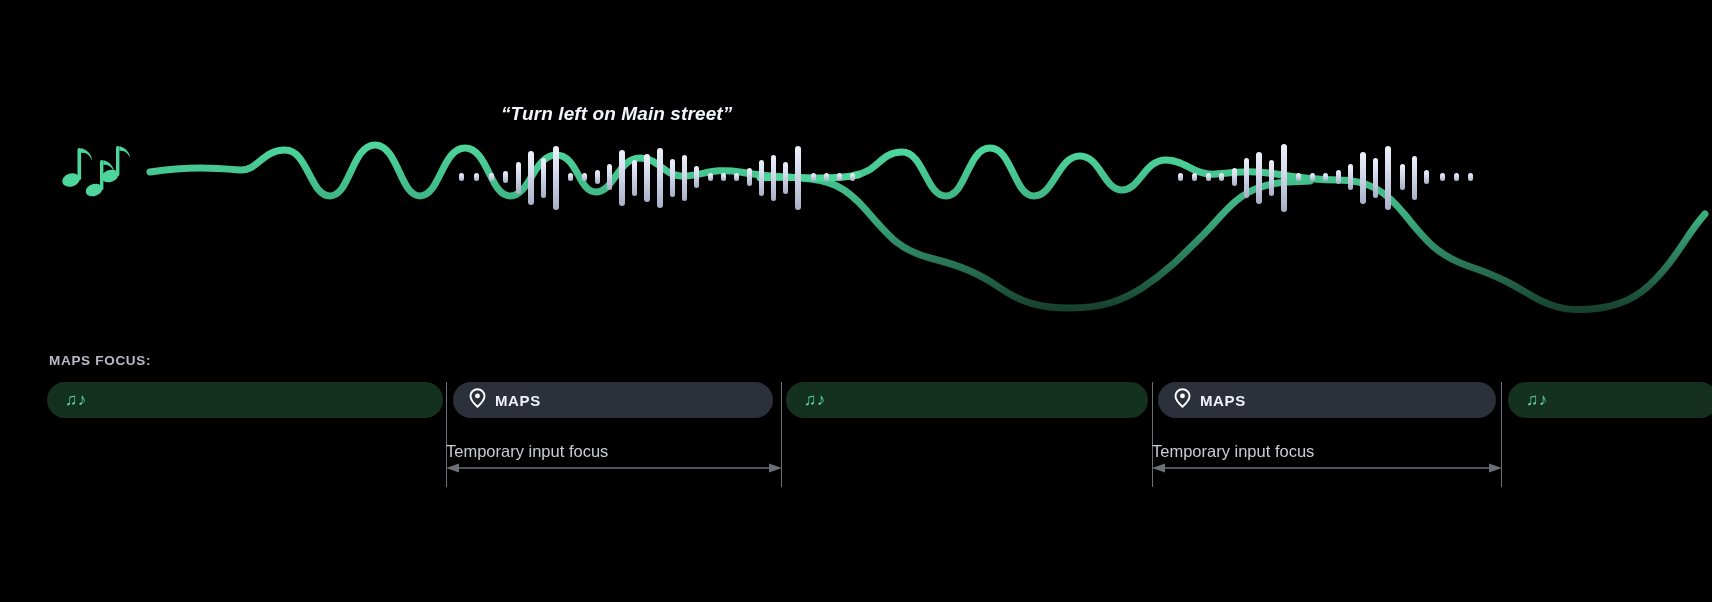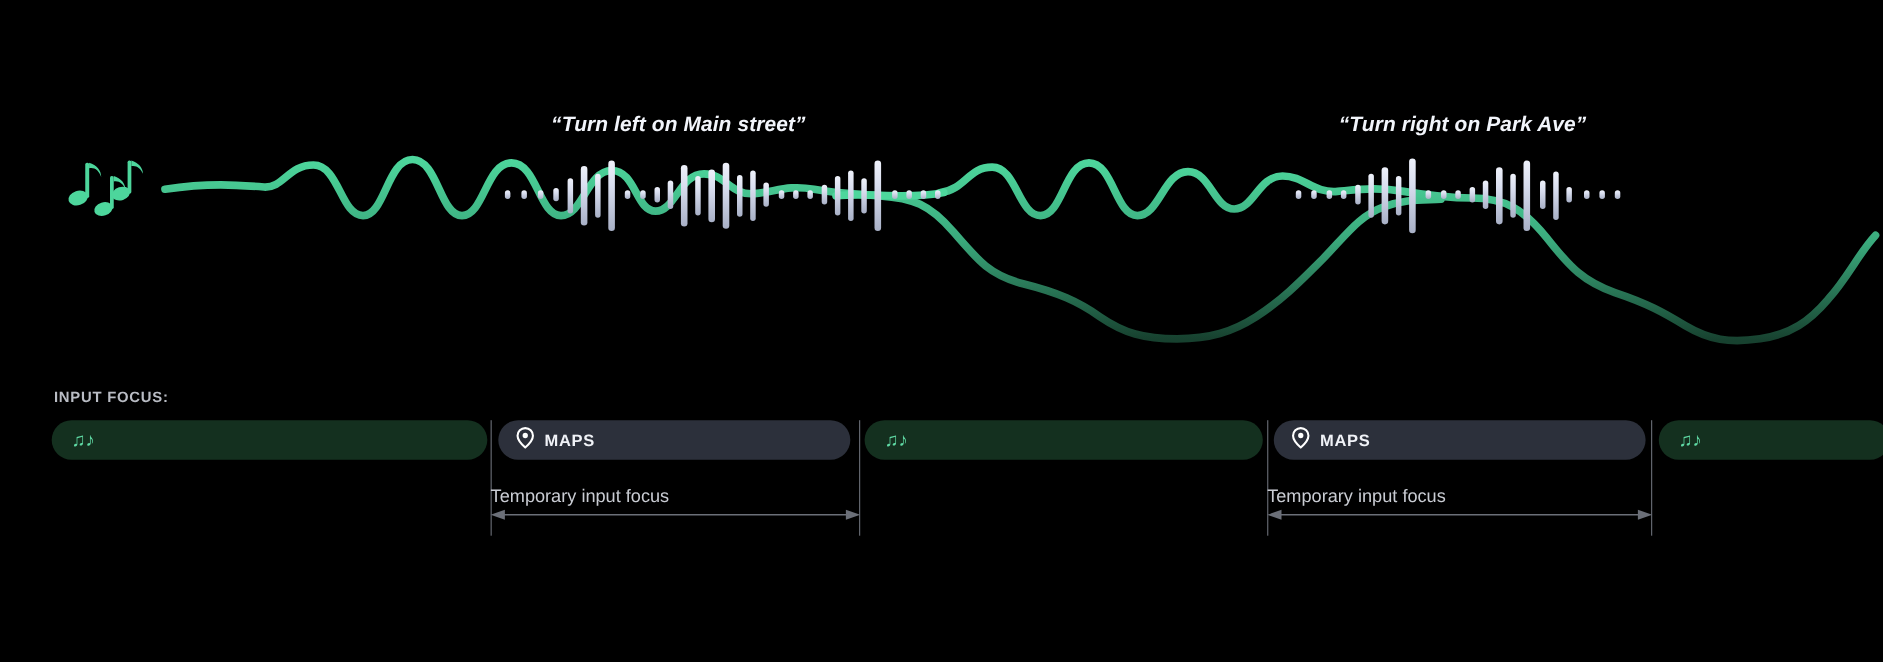--- a/index.html
+++ b/index.html
@@ -259,23 +259,22 @@
       <rect x="1400" y="164" width="5" height="26" rx="2.5"></rect>
       <rect x="1412" y="156" width="5" height="44" rx="2.5"></rect>
       <rect x="1424" y="170" width="5" height="14" rx="2.5"></rect>
       <rect x="1440" y="173" width="5" height="8" rx="2.5"></rect>
       <rect x="1454" y="173" width="5" height="8" rx="2.5"></rect>
       <rect x="1468" y="173" width="5" height="8" rx="2.5"></rect>
     </g>
   </svg>
 
   <div class="caption" id="caption-0">“Turn left on Main street”</div>
-  <div class="caption" id="caption-1">“Turn right on Park Ave”</div>
-
-  <div id="focus-label">INPUT FOCUS:</div>
+
+  <div id="focus-label">MAPS FOCUS:</div>
 
   <div class="chip music" id="chip-0">
     <span class="note-glyph">♫♪</span>
   </div>
 
   <div class="chip maps" id="chip-1">
     <span class="pin-icon">
       <svg width="17" height="20" viewBox="0 0 17 20" xmlns="http://www.w3.org/2000/svg">
         <path d="M8.5 1.2 C 4.6 1.2 1.5 4.3 1.5 8.1 C 1.5 12.6 8.5 18.8 8.5 18.8
                  C 8.5 18.8 15.5 12.6 15.5 8.1 C 15.5 4.3 12.4 1.2 8.5 1.2 Z" fill="none" stroke="#ffffff" stroke-width="1.9"></path>

